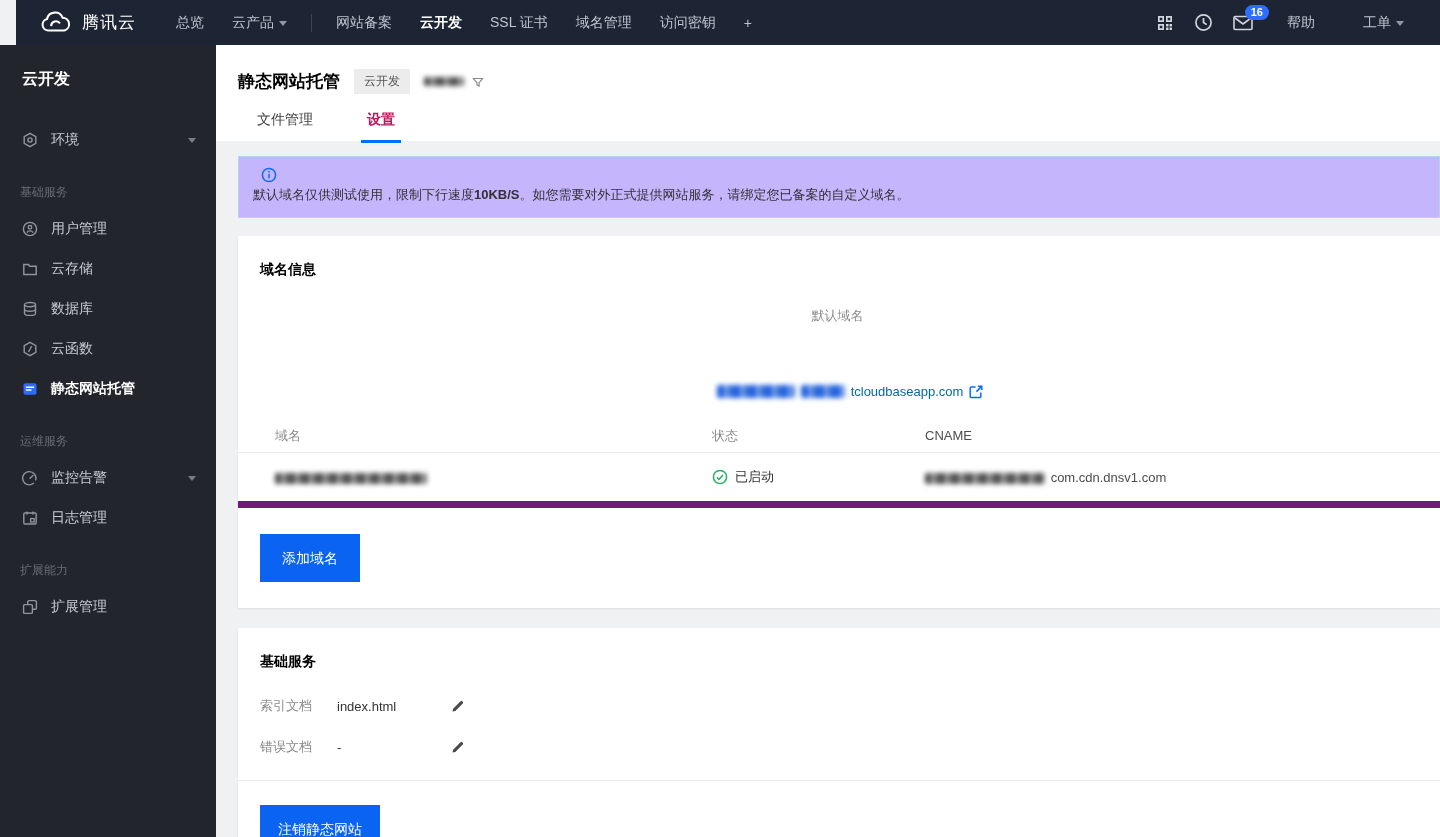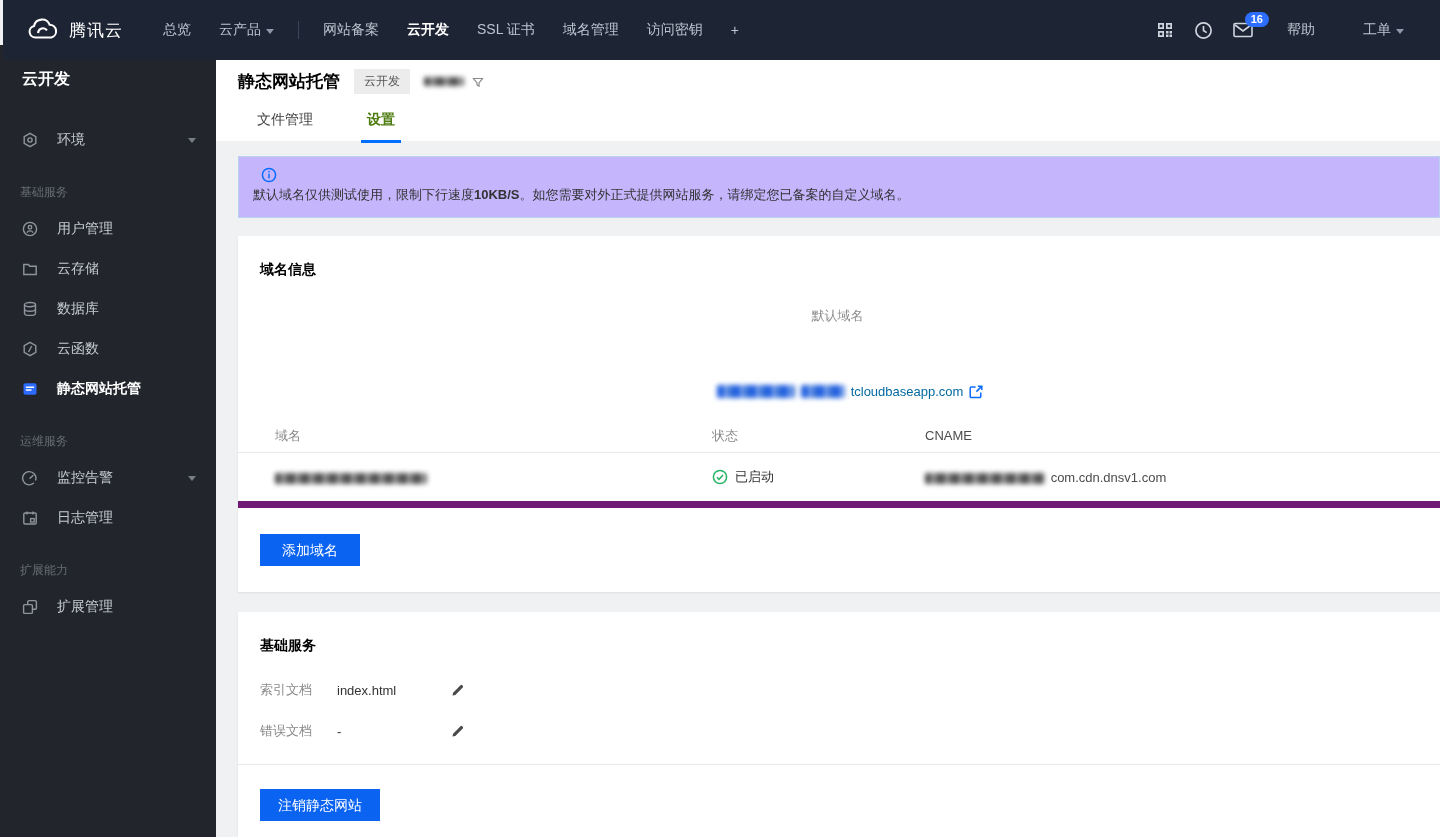--- a/index.html
+++ b/index.html
@@ -1,55 +1,55 @@
 <!DOCTYPE html>
 <html><head>
 <meta charset="utf-8">
 <style>
   * { box-sizing: border-box; margin: 0; padding: 0; }
   html,body { width:1440px; height:837px; overflow:hidden; }
   body { font-family:"Liberation Sans","DejaVu Sans",sans-serif; background:#eff1f3; position:relative; color:#333; }
 
   
-  .topnav { position:absolute; top:0; left:3px; right:0; height:60px; background:#1d2433;
+  .topnav { position:absolute; top:0; left:16px; right:0; height:45px; background:#1d2433;
             display:flex; align-items:center; font-size:14px; color:#bcc4d0; z-index:5; }
   .brand { display:flex; align-items:center; gap:10px; padding:0 26px 0 24px; color:#fff; cursor:pointer; }
   .brand-name { font-size:17px; letter-spacing:1px; color:#fff; }
   .nav-item { padding:0 14px; height:45px; display:flex; align-items:center; gap:5px; cursor:pointer; white-space:nowrap; }
   .nav-item.active { color:#fff; font-weight:bold; }
   .nav-divider { width:1px; height:18px; background:#3c4557; margin:0 10px; }
   .caret-down { width:0; height:0; border-left:4px solid transparent; border-right:4px solid transparent;
                 border-top:5px solid #8f99ab; margin-top:2px; }
   .topnav-right { margin-left:auto; display:flex; align-items:center; gap:20px; padding-right:22px; }
   .icon-btn { position:relative; display:flex; align-items:center; cursor:pointer; }
   .mail-badge { position:absolute; top:-10px; right:-16px; background:#2d6eff; color:#fff; font-size:11px;
                 border-radius:9px; padding:2px 6px; line-height:1; font-weight:bold; }
 
   
   .sidebar { position:absolute; top:45px; left:0; bottom:0; width:216px; background:#22252c; color:#c7cbd2; }
   .sidebar-title { padding:24px 0 0 22px; font-size:16px; font-weight:bold; color:#fff; }
-  .side-item { display:flex; align-items:center; height:40px; padding:0 20px 0 22px; gap:19px;
+  .side-item { display:flex; align-items:center; height:40px; padding:0 20px 0 22px; gap:13px;
                font-size:14px; color:#c7cbd2; cursor:pointer; }
   .side-item.first { margin-top:30px; }
   .side-item.active { color:#fff; font-weight:bold; }
   .side-section { margin:24px 0 8px; padding-left:20px; font-size:12px; color:#686d76; }
   .side-caret { margin-left:auto; width:0; height:0; border-left:4px solid transparent; border-right:4px solid transparent;
                 border-top:5px solid #777d87; }
   .sicon { width:16px; height:16px; flex:0 0 16px; }
 
   
   .main { position:absolute; left:216px; top:45px; right:0; bottom:0; background:#eff1f3; overflow:hidden; }
   .page-header { background:#fff; padding:24px 0 0 22px; height:96px; }
   .title-row { display:flex; align-items:center; gap:14px; }
   .page-title { font-size:17px; font-weight:bold; color:#000; }
   .env-badge { background:#ececec; color:#555; font-size:12px; padding:4px 10px; }
   .env-picker { display:flex; align-items:center; gap:8px; cursor:pointer; }
   .tabs { display:flex; gap:42px; margin:17px 0 0 13px; font-size:14px; }
   .tab { padding:0 6px 11px; color:#404040; cursor:pointer; border-bottom:3px solid transparent; }
-  .tab.active { color:#4d7c0f; font-weight:bold; border-bottom-color:#006eff; }
+  .tab.active { color:#be185d; font-weight:bold; border-bottom-color:#006eff; }
 
   
   .banner { margin:15px 0 0 22px; background:#c4b5fd; border:1px solid #b9d2f0; padding:10px 14px 13px; font-size:13px; color:#333; }
   .banner-text { margin-top:3px; line-height:18px; }
   .banner-icon { margin-left:8px; display:block; }
 
   
   .card { margin-left:22px; background:#fff; box-shadow:0 1px 2px rgba(0,0,0,0.08); }
   .card.domain { margin-top:18px; padding:25px 0 26px; }
   .card.site { margin-top:20px; padding-top:25px; }
@@ -64,21 +64,21 @@
   .redact.dark { background:repeating-linear-gradient(90deg,#4a4a4a 0 6px,#ababab 6px 9px,#6a6a6a 9px 14px); height:11px; }
 
   .dtable { margin-top:20px; width:100%; font-size:13px; }
   .trow { display:flex; align-items:center; }
   .trow.head { height:34px; color:#888; border-bottom:1px solid #e7eaee; }
   .trow.data { height:55px; color:#333; border-bottom:7px solid #701a75; }
   .c1 { width:474px; flex:0 0 474px; padding-left:37px; }
   .c2 { width:213px; flex:0 0 213px; display:flex; align-items:center; gap:7px; }
   .c3 { flex:1; color:#4c4c4c; }
 
-  .btn-primary { display:inline-block; margin:26px 0 0 22px; min-width:100px; height:32px; padding:0 18px;
+  .btn-primary { display:inline-block; margin:26px 0 0 22px; min-width:100px; height:48px; padding:0 18px;
                  background:#0b63f2; color:#fff; font-size:14px; border:none; cursor:pointer;
                  font-family:inherit; line-height:32px; }
   .site-divider { border:none; border-top:1px solid #e8eaed; margin-top:24px; }
   .site-footer { padding:0 0 26px; }
   .edit-icon { margin-left:18px; cursor:pointer; display:flex; align-items:center; }
   .val-w { width:95px; flex:0 0 95px; color:#333; }
 </style>
 </head>
 <body>
 

